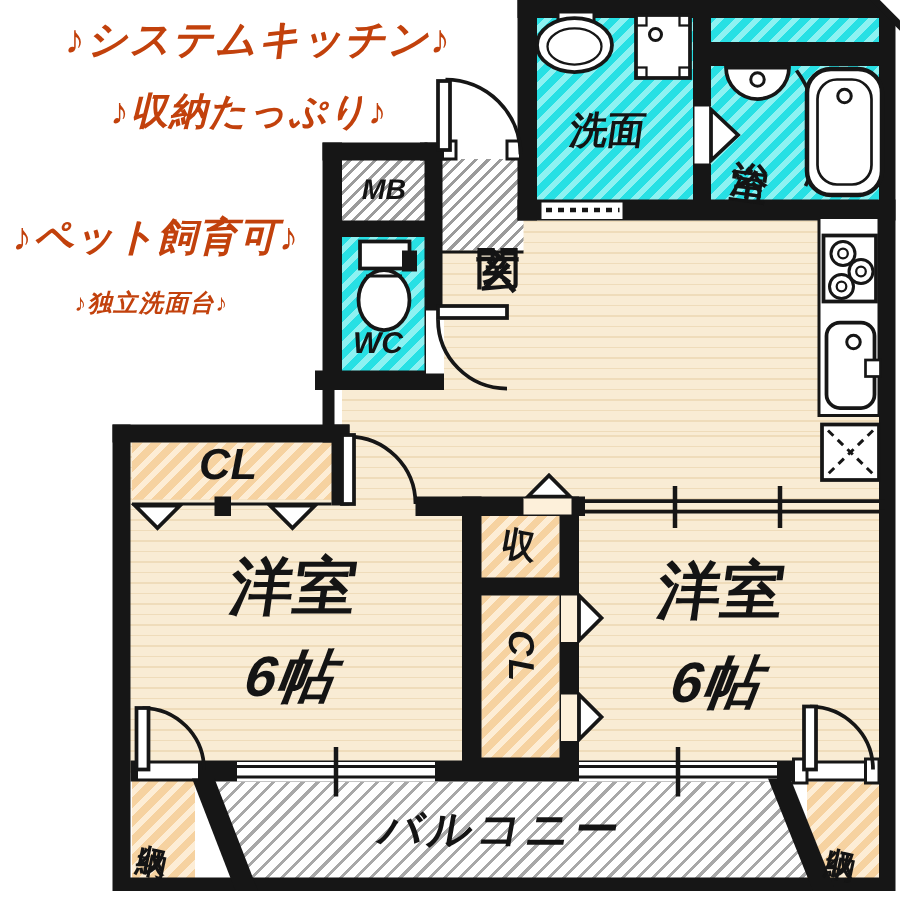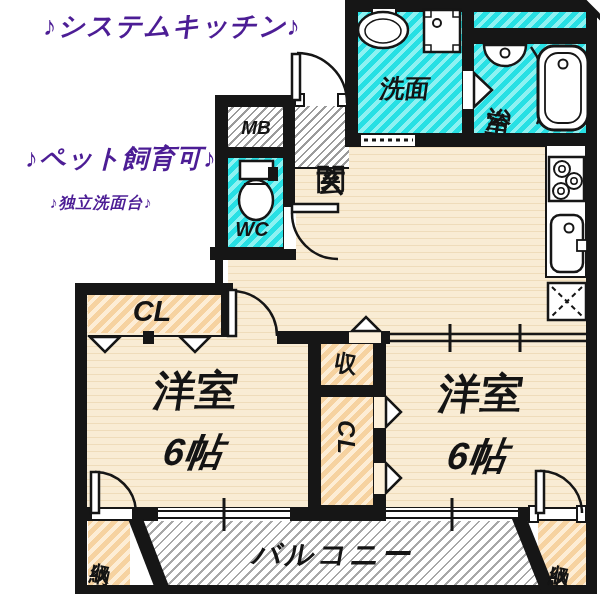--- a/index.html
+++ b/index.html
@@ -14,32 +14,33 @@
   .peach{position:absolute;background:
      repeating-linear-gradient(135deg,#f6d2a0 0 5px,#fdedd5 5px 9px);}
   .ghatch{position:absolute;background:
      repeating-linear-gradient(135deg,#ffffff 0 4px,#9b9b9b 4px 6px);}
   .bhatch{position:absolute;background:
      repeating-linear-gradient(135deg,#ffffff 0 5px,#a8a8a8 5px 7px);}
   .lbl{position:absolute;font-weight:bold;color:#141414;white-space:nowrap;line-height:1;
        transform:translate(-50%,-50%);}
   .it{font-style:italic;}
   .vert{writing-mode:vertical-rl;text-orientation:upright;letter-spacing:2px;}
-  .red{position:absolute;color:#4c1d95;font-weight:bold;font-style:italic;
+  .red{position:absolute;color:#c2410c;font-weight:bold;font-style:italic;
        white-space:nowrap;transform:translate(-50%,-50%);letter-spacing:1px;}
   svg{position:absolute;left:0;top:0;}
   .z1{z-index:1}.z2{z-index:2}.z3{z-index:3}.z4{z-index:4}.z5{z-index:5}
 </style>
 </head>
 <body>
 
 <div id="stage">
 
   <div class="red z5" style="left:172px;top:26px;font-size:27px;">♪システムキッチン♪</div>
-  <div class="red z5" style="left:104px;top:158px;font-size:26px;margin-left:17px;">♪ペット飼育可♪</div>
+  <div class="red z5" style="left:166px;top:74px;font-size:25px;">♪収納たっぷり♪</div>
+  <div class="red z5" style="left:104px;top:158px;font-size:26px;">♪ペット飼育可♪</div>
   <div class="red z5" style="left:101px;top:203px;font-size:16px;">♪独立洗面台♪</div>
 
   <div class="cream z1" style="left:228px;top:105px;width:360px;height:232px;"></div>
   <div class="cream z1" style="left:85px;top:290px;width:505px;height:225px;"></div>
   <div class="cyan z1" style="left:350px;top:5px;width:240px;height:138px;"></div>
 
   <div class="ghatch z2" style="left:227px;top:106px;width:58px;height:43px;"></div>
   <div class="cyan z2" style="left:227px;top:158px;width:57px;height:92px;"></div>
   <div class="ghatch z2" style="left:294px;top:97px;width:55px;height:70px;border-bottom:2px solid #161616;"></div>
   <div class="peach z2" style="left:88px;top:295px;width:135px;height:38px;"></div>

